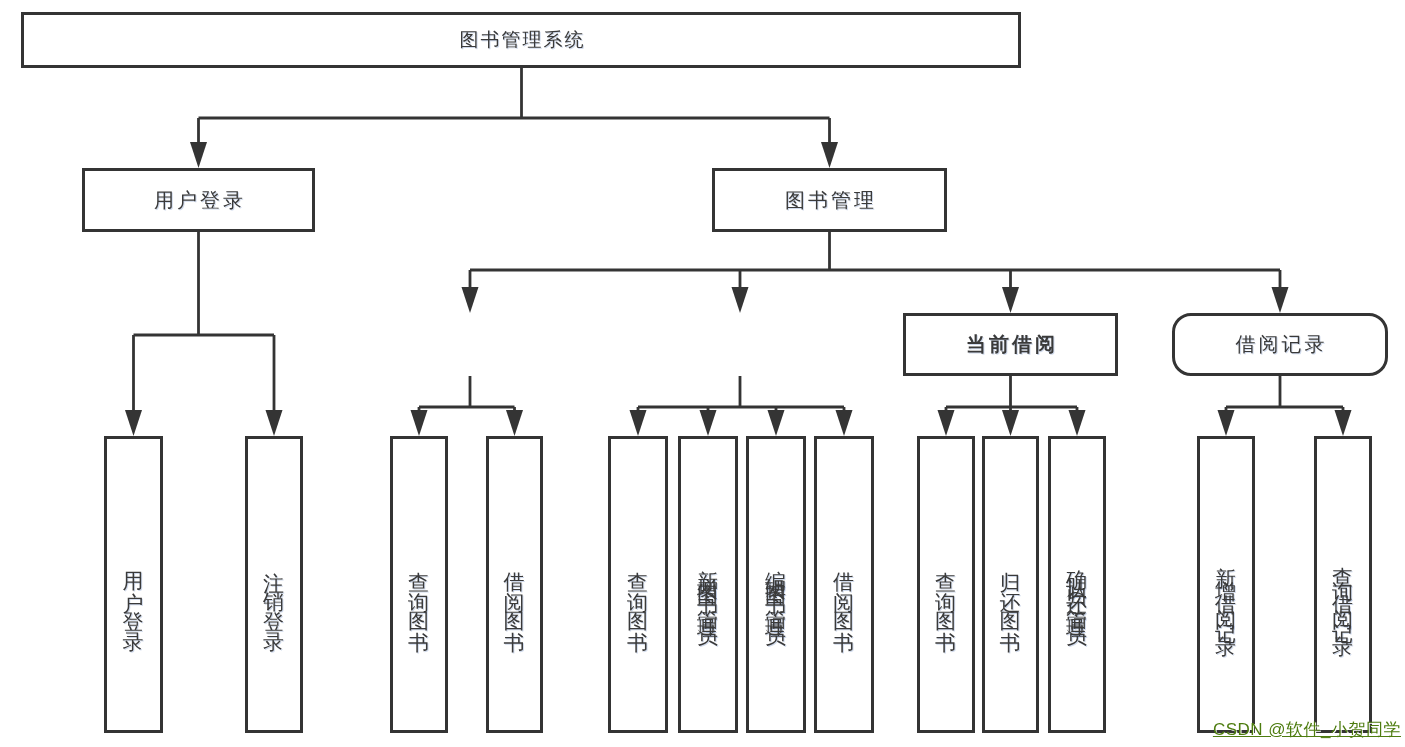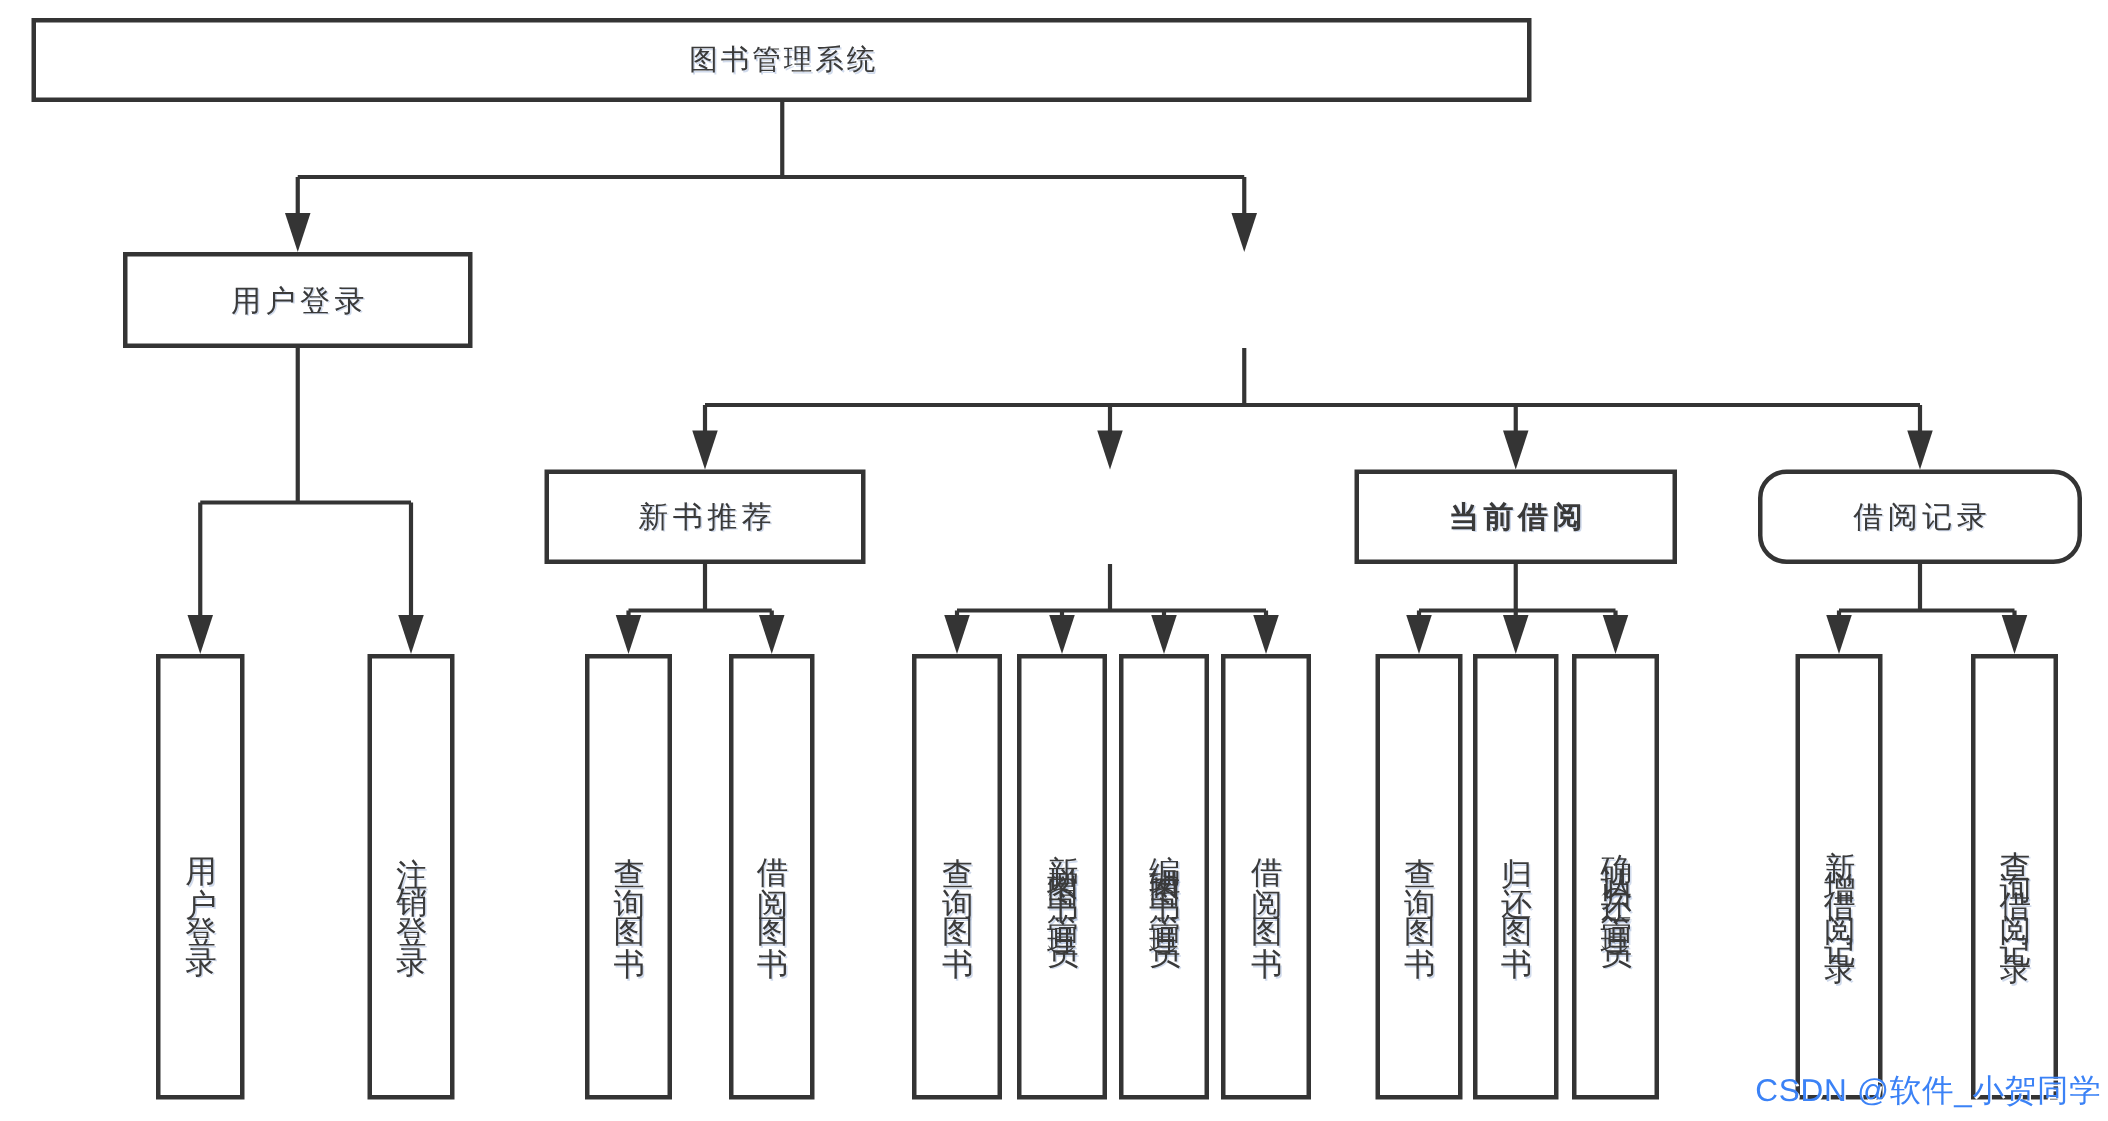--- a/index.html
+++ b/index.html
@@ -48,25 +48,26 @@
     font-size: 21px;
     line-height: 1;
   }
   .box.v4 { letter-spacing: 20px; text-indent: 20px; }
   .box.v6 { letter-spacing: 14px; text-indent: 14px; }
   .box.v9 { letter-spacing: 8px;  text-indent: 8px;  }
   .watermark {
     position: absolute;
     right: 4px;
     bottom: 6px;
-    font-size: 21px;
-    color: #3b82f6;
+    font-size: 17px;
+    color: #4d7c0f;
     letter-spacing: 0.5px;
     text-shadow: 1px 1px 0 #ffffff;
     white-space: nowrap;
+    text-decoration: underline;
   }
 </style>
 </head>
 <body>
 
 <div class="canvas">
 
   <svg class="connectors" viewBox="0 0 1405 747" xmlns="http://www.w3.org/2000/svg">
     <g stroke="#343434" stroke-width="2.8" fill="none">
 
@@ -131,22 +132,22 @@
       <path d="M1002 410 L1019 410 L1010.5 436 Z"></path>
       <path d="M1068.5 410 L1085.5 410 L1077 436 Z"></path>
       <path d="M1217.5 410 L1234.5 410 L1226 436 Z"></path>
       <path d="M1334.5 410 L1351.5 410 L1343 436 Z"></path>
     </g>
   </svg>
 
   <div class="box h title" style="left:21px; top:12px; width:1000px; height:56px;">图书管理系统</div>
 
   <div class="box h" style="left:82px; top:168px; width:233px; height:64px;">用户登录</div>
+  <div class="box h" style="left:712px; top:168px; width:235px; height:64px;">图书管理</div>
 
-  <div class="box h" style="left:363px; top:313px; width:214px; height:63px;">新书推荐</div>
   <div class="box h" style="left:903px; top:313px; width:215px; height:63px;font-weight:bold;">当前借阅</div>
   <div class="box h" style="left:1172px; top:313px; width:216px; height:63px;border-radius:19px;">借阅记录</div>
 
   <div class="box v v4" style="left:104px; top:436px; width:59px; height:297px;">用户登录</div>
   <div class="box v v4" style="left:245px; top:436px; width:58px; height:297px;">注销登录</div>
 
   <div class="box v v4" style="left:390px; top:436px; width:58px; height:297px;">查询图书</div>
   <div class="box v v4" style="left:486px; top:436px; width:57px; height:297px;">借阅图书</div>
 
   <div class="box v v4" style="left:608px; top:436px; width:60px; height:297px;">查询图书</div>

